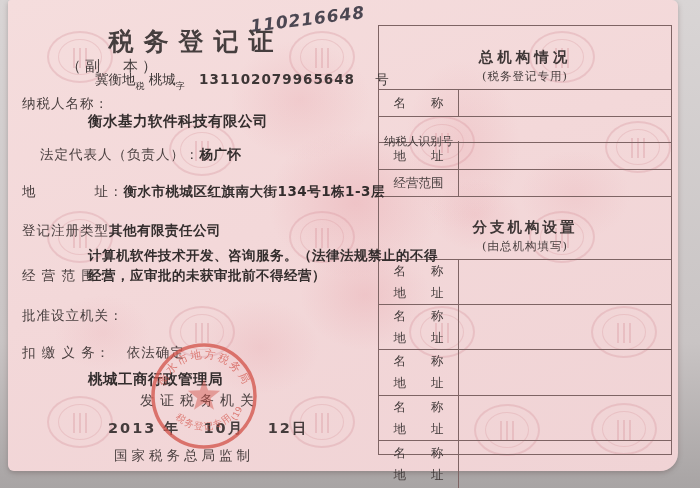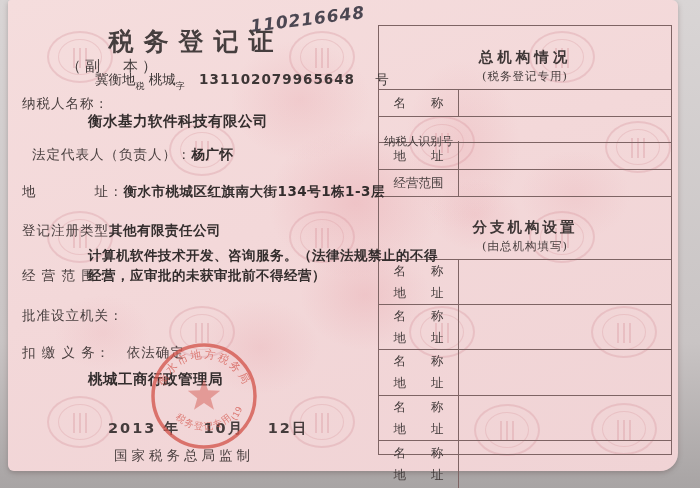--- a/index.html
+++ b/index.html
@@ -139,21 +139,21 @@
   <div class="t certno" style="left:95px;top:71px;text-align:right;">
     <span>冀衡地</span><span class="subch">税</span>
     <span>桃城</span><span class="subch">字</span>
     <span class="num" style="margin-left:10px;">131102079965648</span>
     <span style="margin-left:16px;">号</span>
   </div>
 
   <div class="t lab" style="left:22px;top:95px;">纳税人名称：</div>
   <div class="t val" style="left:88px;top:112px;font-size:14.5px;">衡水基力软件科技有限公司</div>
 
-  <div class="t" style="left:32px;top:146px;">
+  <div class="t" style="left:40px;top:146px;">
     <span class="lab">法定代表人（负责人）：</span><span class="val">杨广怀</span>
   </div>
 
   <div class="t" style="left:22px;top:183px;">
     <span class="lab">地　　　　址：</span><span class="val">衡水市桃城区红旗南大街134号1栋1-3层</span>
   </div>
 
   <div class="t" style="left:22px;top:222px;">
     <span class="lab">登记注册类型</span><span class="val">其他有限责任公司</span>
   </div>
@@ -163,20 +163,21 @@
   <div class="t val" style="left:88px;top:267px;">经营，应审批的未获审批前不得经营）</div>
 
   <div class="t lab" style="left:22px;top:307px;">批准设立机关：</div>
 
   <div class="t" style="left:22px;top:344px;">
     <span class="lab">扣 缴 义 务：</span>
     <span class="lab" style="margin-left:12px;">依法确定</span>
   </div>
 
   <div class="t val" style="left:88px;top:370px;font-size:14.5px;">桃城工商行政管理局</div>
+  <div class="t lab" style="left:140px;top:392px;font-size:14px;letter-spacing:6px;">发证税务机关</div>
   <div class="t" style="left:108px;top:419px;font-size:14.5px;font-weight:600;letter-spacing:2px;">2013 年　 10月　 12日</div>
   <div class="t lab" style="left:114px;top:447px;letter-spacing:4px;">国家税务总局监制</div>
 
   <svg class="stamp" width="120" height="118" viewBox="0 0 120 118">
     <circle cx="60" cy="59" r="51" fill="none" stroke="#d4574e" stroke-width="3.5"></circle>
     <path d="M60,42 L64.1,53.3 L76.2,53.7 L66.7,61.2 L70,72.8 L60,66 L50,72.8 L53.3,61.2 L43.8,53.7 L55.9,53.3 Z" fill="#d4574e" opacity=".6"></path>
     <path id="arcTop" d="M 18,63 A 42,42 0 1 1 102,63" fill="none"></path>
     <path id="arcBottom" d="M 24,70 A 40,40 0 0 0 96,70" fill="none"></path>
     <text font-size="11" fill="#d4574e" letter-spacing="2" opacity=".9">
       <textPath href="#arcTop" startOffset="50%" text-anchor="middle">衡水市地方税务局</textPath>

